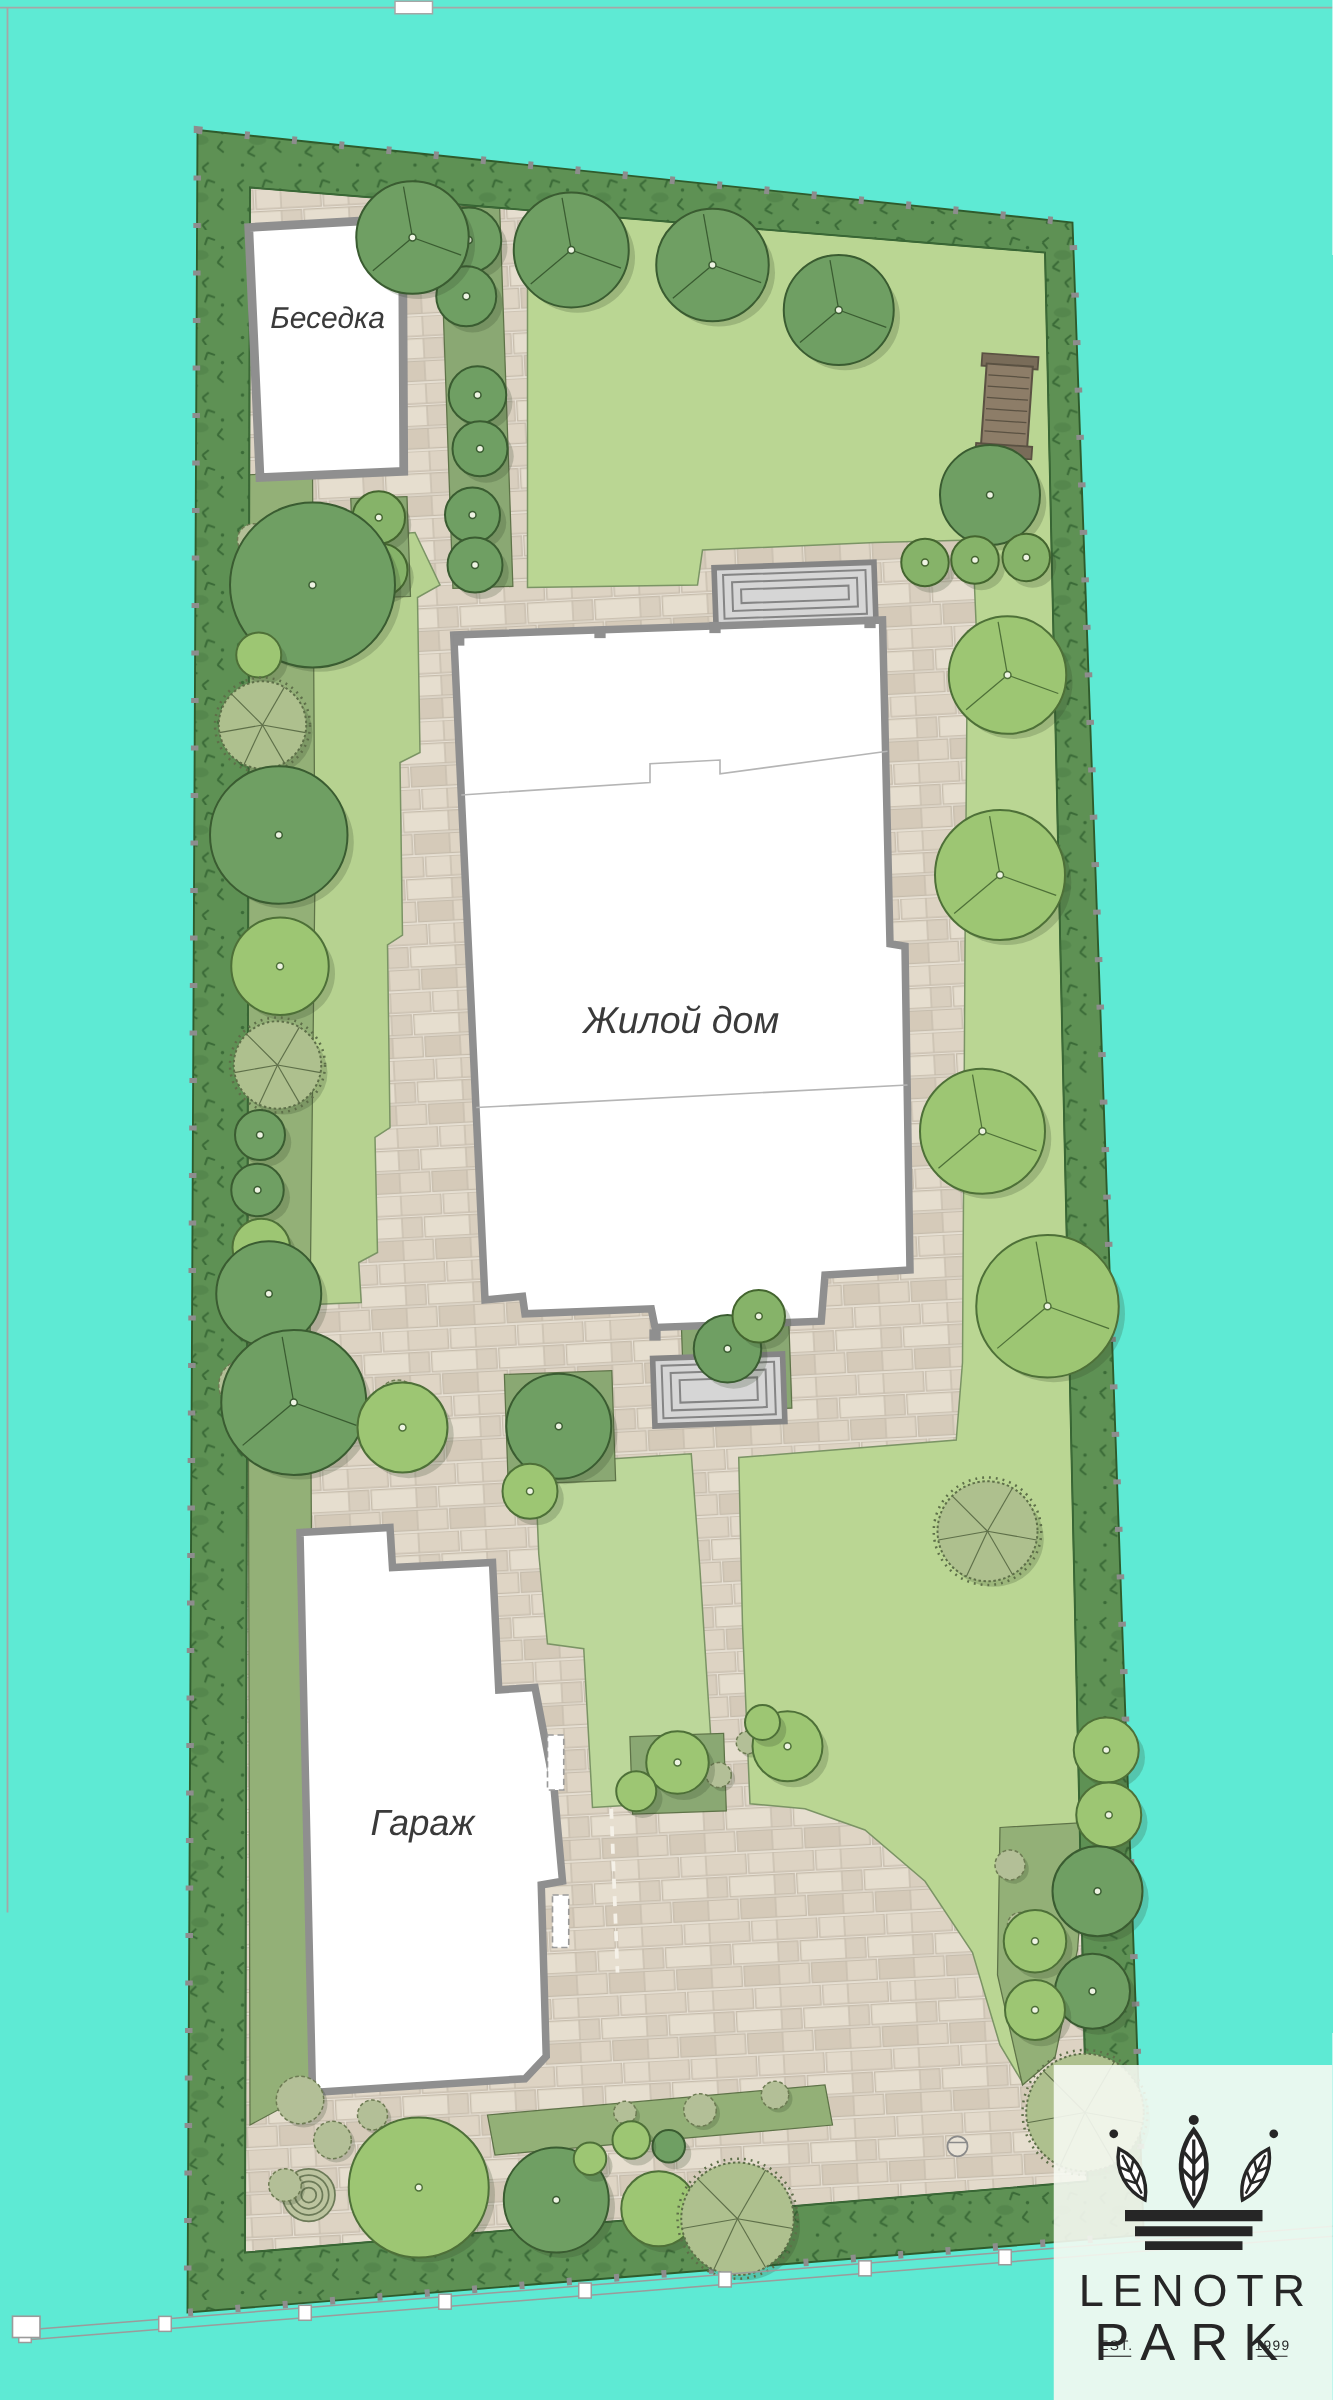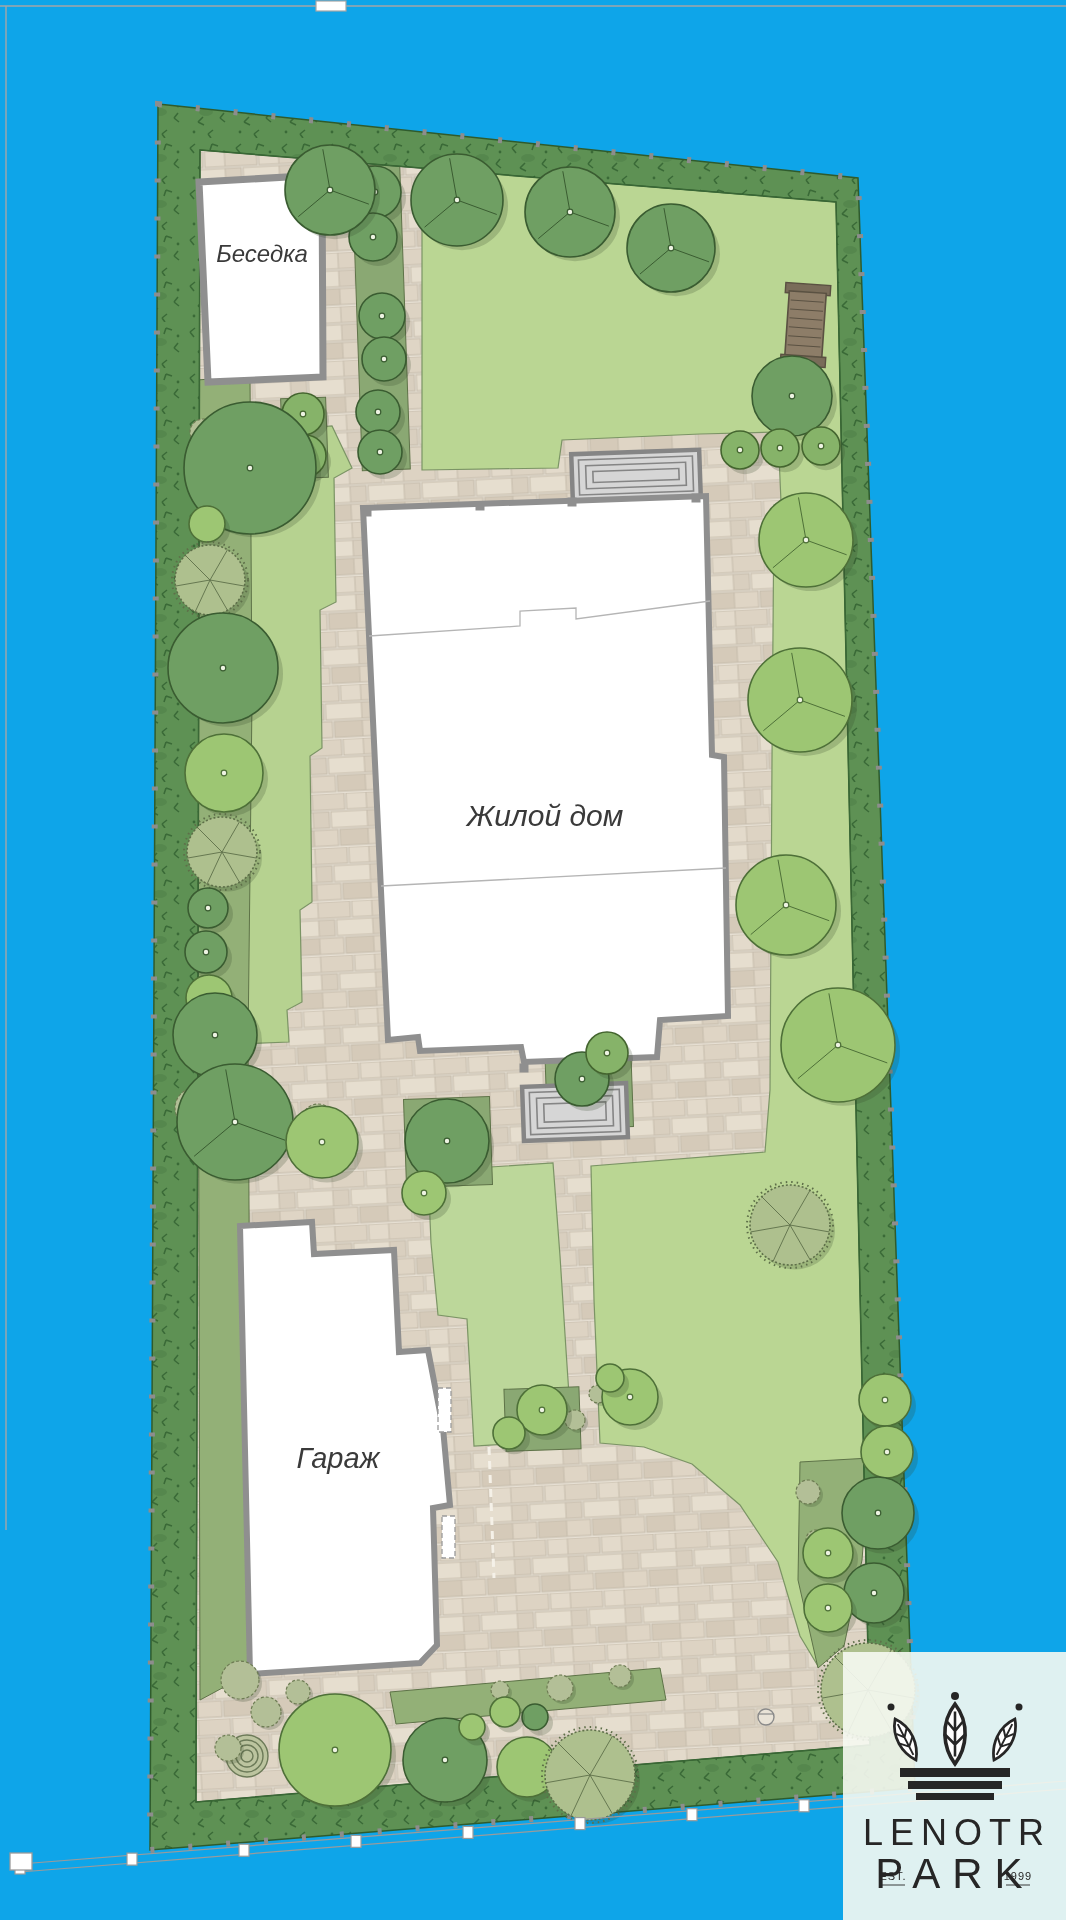--- a/index.html
+++ b/index.html
@@ -1,16 +1,16 @@
 <!DOCTYPE html>
 <html><head>
 <meta charset="utf-8">
 <style>
   html,body{margin:0;padding:0;background:#ffffff;}
-  .stage{position:relative;width:1066px;height:1920px;background:#0ea5e9;overflow:hidden;
+  .stage{position:relative;width:1066px;height:1920px;background:#5eead4;overflow:hidden;
          font-family:"Liberation Sans",sans-serif;}
   svg{position:absolute;left:0;top:0;display:block;}
   text{user-select:none;}
   .bldg-label{font-style:italic;fill:#3a3a3a;}
   .logo-word{fill:#262626;}
 </style>
 </head>
 <body>
 
 <div class="stage">

